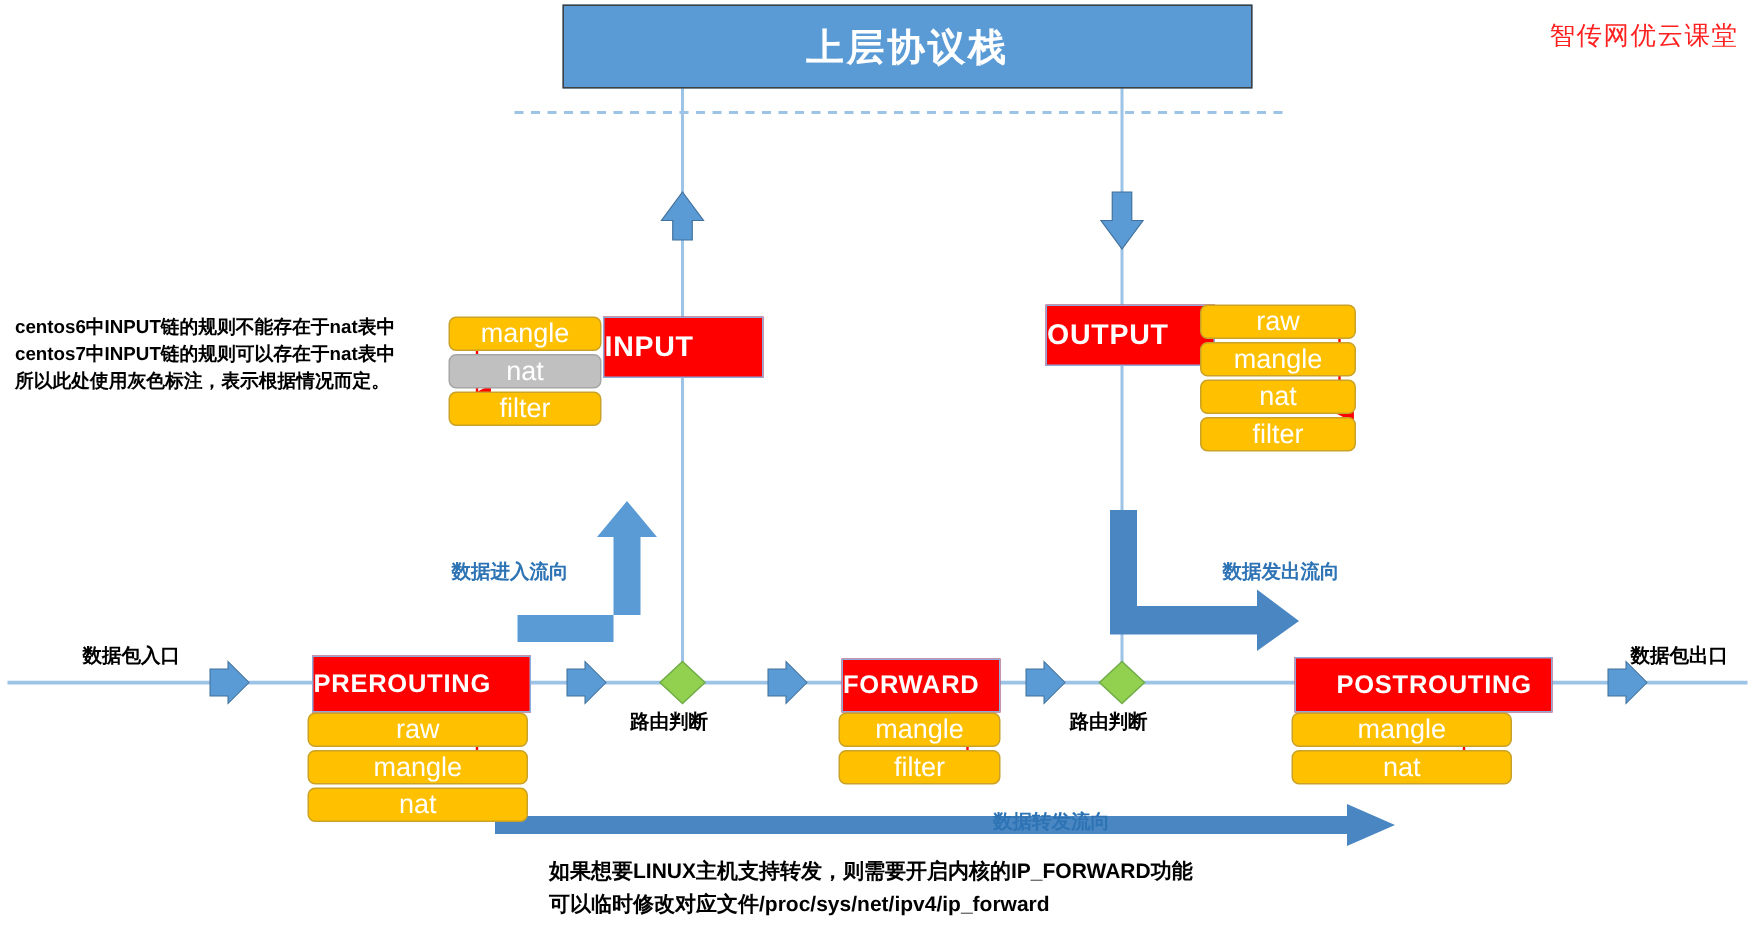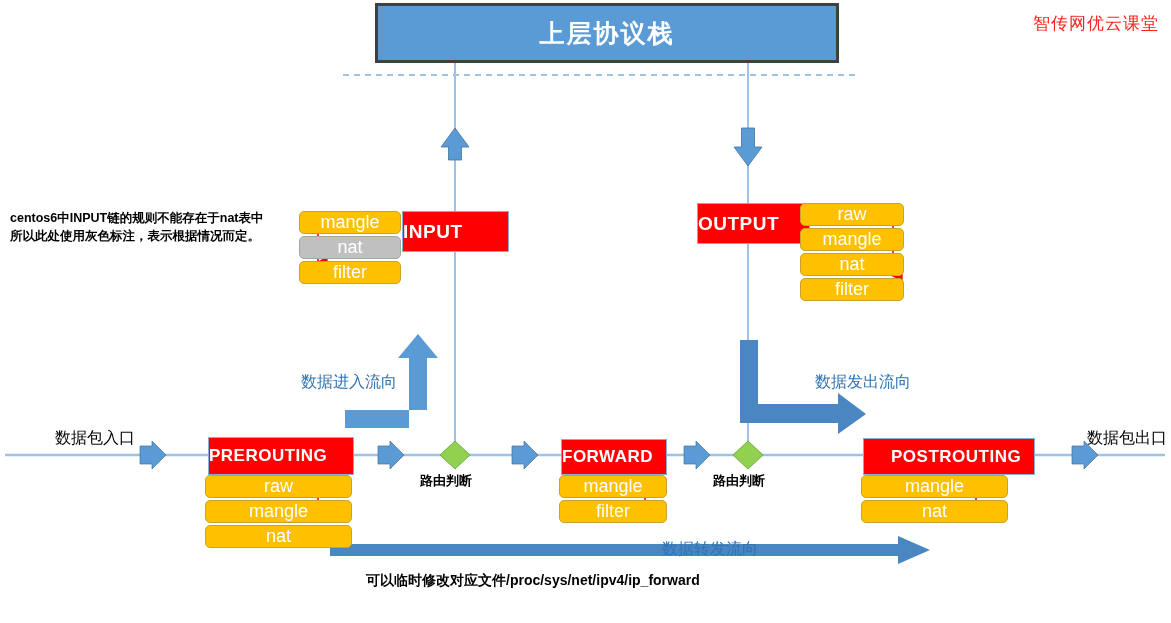--- a/index.html
+++ b/index.html
@@ -6,21 +6,21 @@
   body{
     width:1171px;height:623px;background:#ffffff;position:relative;overflow:hidden;
     font-family:"Liberation Sans","DejaVu Sans",sans-serif;
   }
   .canvas{position:absolute;inset:0;}
   svg.wires{position:absolute;left:0;top:0;width:1171px;height:623px;pointer-events:none;}
 
   
   .topbox{
     position:absolute;left:375px;top:3px;width:458px;height:54px;
-    background:#5B9BD5;border:3px solid #404040;
+    background:#5B9BD5;border:1px solid #404040;
     display:flex;align-items:center;justify-content:center;
     color:#ffffff;font-size:25px;font-weight:bold;letter-spacing:2px;
   }
 
   
   .watermark{
     position:absolute;right:12px;top:12px;color:#FF2020;font-size:17px;
     letter-spacing:1px;font-family:"DejaVu Sans",sans-serif;
   }
 
@@ -36,21 +36,21 @@
   .tablestack{position:absolute;}
   .tbl{
     height:23px;border-radius:5px;border:1px solid #C9A227;
     background:#FFC000;color:#ffffff;font-size:18px;
     display:flex;align-items:center;justify-content:center;
     margin-bottom:2px;box-sizing:border-box;
   }
   .tbl.gray{background:#C0C0C0;border-color:#A6A6A6;}
 
   
-  .lbl{position:absolute;font-size:16px;font-weight:normal;color:#000000;white-space:nowrap;}
+  .lbl{position:absolute;font-size:13px;font-weight:bold;color:#000000;white-space:nowrap;}
   .lbl.blue{color:#2E74B5;}
   .note{
     position:absolute;font-size:12.5px;font-weight:bold;color:#000000;
     line-height:18px;white-space:nowrap;
   }
   .bottomnote{
     position:absolute;font-size:14px;font-weight:bold;color:#000000;
     line-height:22px;white-space:nowrap;
   }
   .routelabel{position:absolute;font-size:13px;font-weight:bold;color:#000000;white-space:nowrap;}
@@ -141,20 +141,21 @@
     <div class="tbl gray">
         <span>nat</span>
       </div>
     <div class="tbl">
         <span>filter</span>
       </div>
   </div>
 
   <div class="note" style="left:10px;top:209px;">
     <div>centos6中INPUT链的规则不能存在于nat表中</div>
+    <div>centos7中INPUT链的规则可以存在于nat表中</div>
     <div>所以此处使用灰色标注，表示根据情况而定。</div>
   </div>
 
   <div class="chain" style="left:697px;top:203px;width:111px;height:39px;">
     <span>OUTPUT</span>
   </div>
   <div class="tablestack" style="left:800px;top:203px;width:104px;">
     <div class="tbl">
         <span>raw</span>
       </div>
@@ -212,16 +213,17 @@
   <div class="lbl" style="left:1087px;top:428px;">数据包出口</div>
 
   <div class="routelabel" style="left:420px;top:472px;">路由判断</div>
   <div class="routelabel" style="left:713px;top:472px;">路由判断</div>
 
   <div class="lbl blue" style="left:301px;top:372px;">数据进入流向</div>
   <div class="lbl blue" style="left:815px;top:372px;">数据发出流向</div>
   <div class="lbl blue" style="left:662px;top:539px;">数据转发流向</div>
 
   <div class="bottomnote" style="left:366px;top:569px;">
+    <div>如果想要LINUX主机支持转发，则需要开启内核的IP_FORWARD功能</div>
     <div>可以临时修改对应文件/proc/sys/net/ipv4/ip_forward</div>
   </div>
 
 </div>
 
 </body></html>

